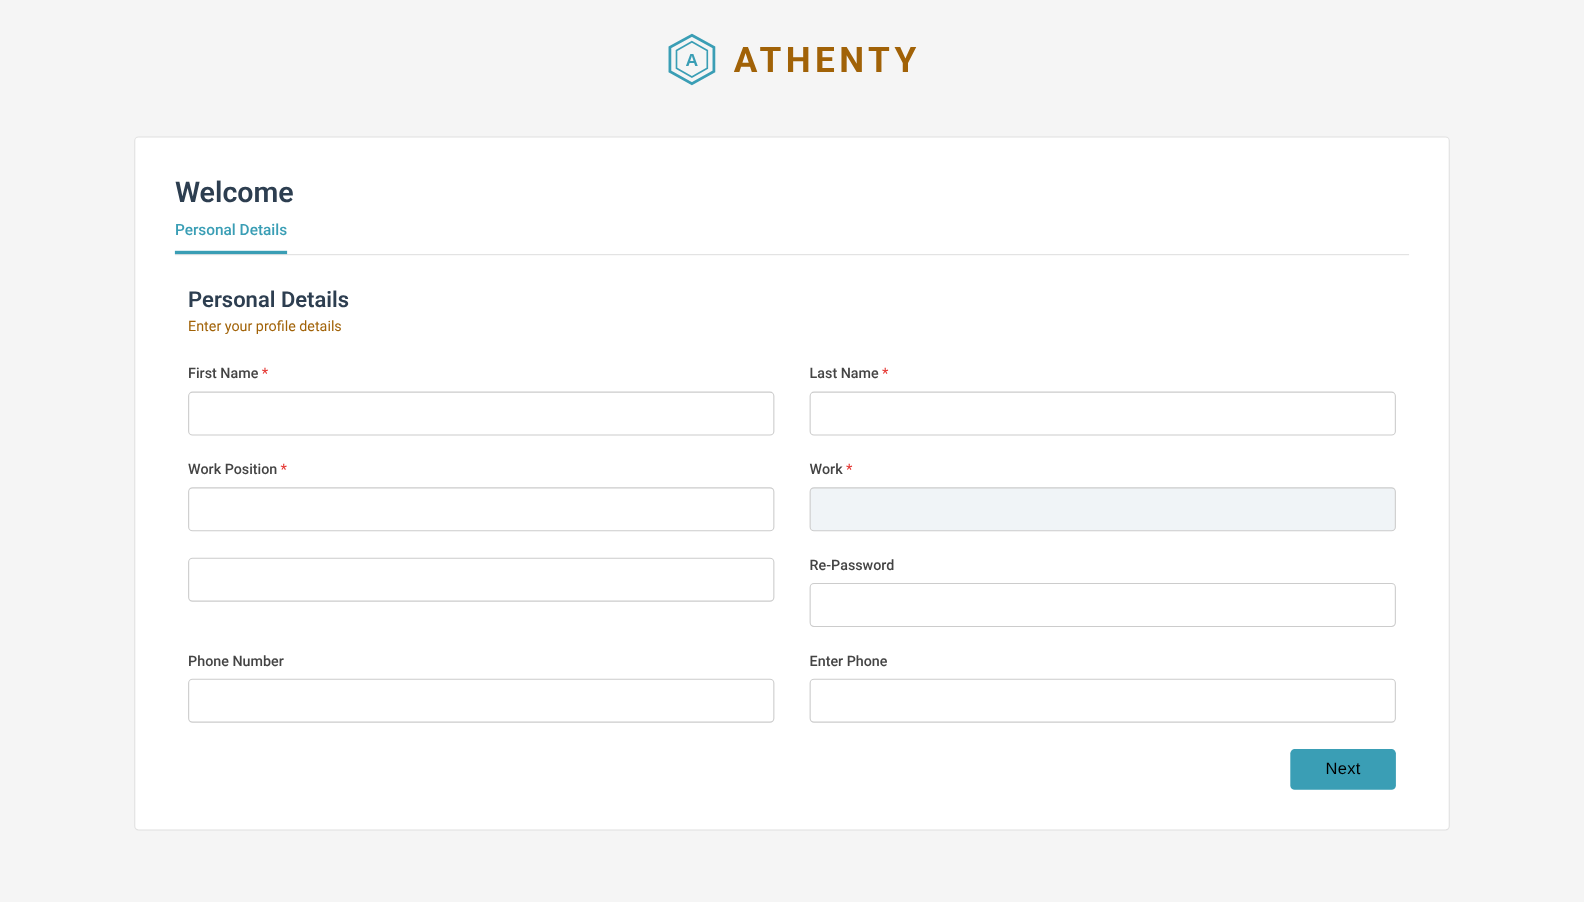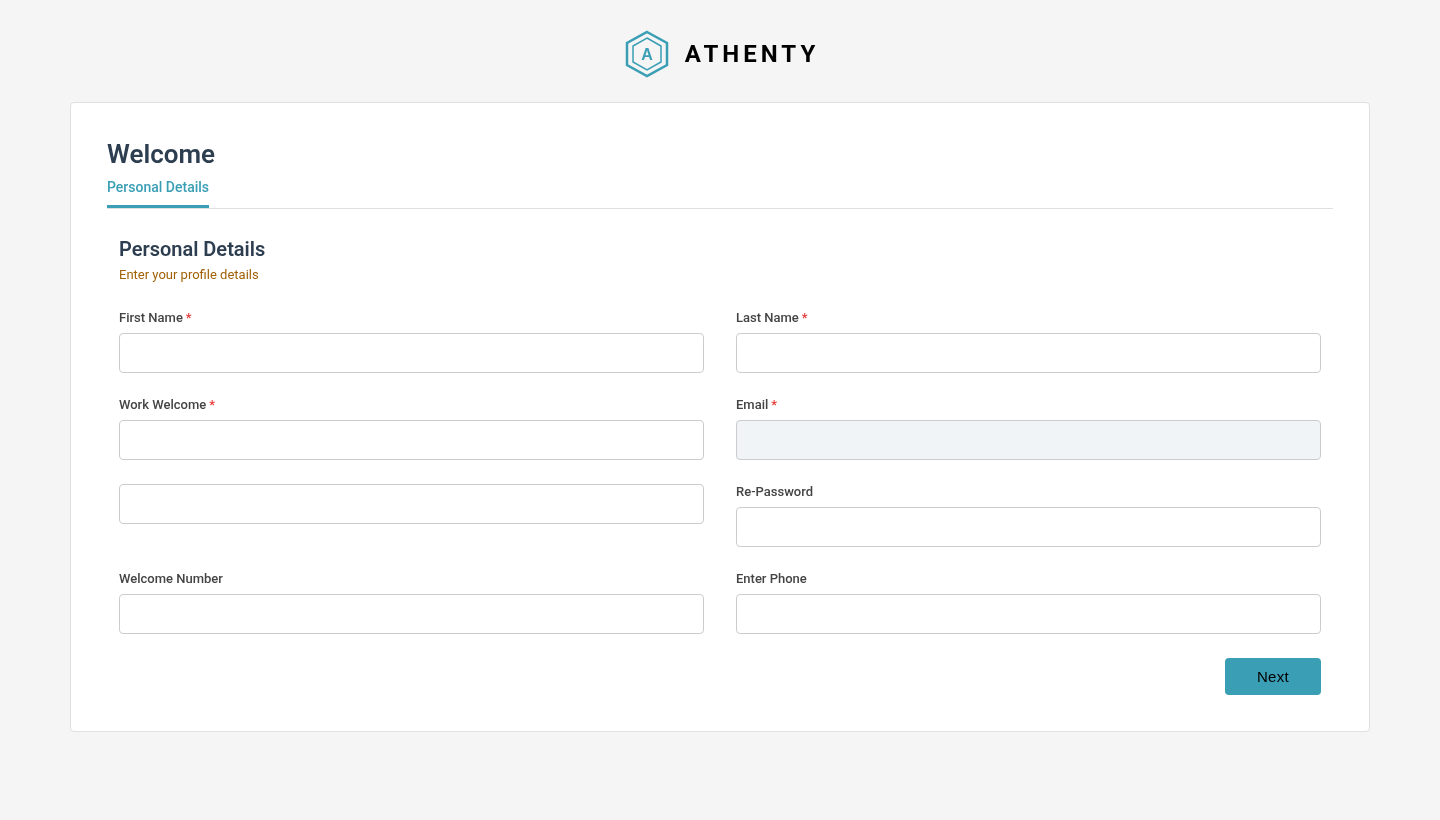--- a/index.html
+++ b/index.html
@@ -30,35 +30,35 @@
       align-items: center;
       gap: 12px;
     }
 
     .logo-icon {
       width: 52px;
       height: 52px;
     }
 
     .logo-text {
-      font-size: 24px;
+      font-size: 32px;
       font-weight: 700;
       letter-spacing: 4px;
-      color: #000000;
+      color: #a16207;
     }
 
     
     .main-card {
       background: #ffffff;
       border: 1px solid #e0e0e0;
       border-radius: 4px;
-      width: 1300px;
+      width: 1196px;
       max-width: 95%;
       padding: 36px 36px 36px 36px;
-      margin-top: 2px;
+      margin-top: 24px;
     }
 
     .welcome-title {
       font-size: 26px;
       font-weight: 600;
       color: #2d3e50;
       margin-bottom: 8px;
     }
 
     .welcome-subtitle {
@@ -198,45 +198,45 @@
         <label class="form-label">
           <span>Last Name</span><span class="required-star">*</span>
         </label>
         <input type="text" class="form-input" style="">
       </div>
     </div>
 
     <div class="form-row">
       <div class="form-group">
         <label class="form-label">
-          <span>Work Welcome</span><span class="required-star">*</span>
+          <span>Work Position</span><span class="required-star">*</span>
         </label>
         <input type="text" class="form-input" style="">
       </div>
       <div class="form-group">
         <label class="form-label">
-          <span>Email</span><span class="required-star">*</span>
+          <span>Work</span><span class="required-star">*</span>
         </label>
         <input type="email" class="form-input shaded" style="">
       </div>
     </div>
 
     <div class="form-row">
       <div class="form-group">
         <input type="password" class="form-input" style="">
       </div>
       <div class="form-group">
         <label class="form-label">Re-Password</label>
         <input type="password" class="form-input" style="">
       </div>
     </div>
 
     <div class="form-row">
       <div class="form-group">
-        <label class="form-label">Welcome Number</label>
+        <label class="form-label">Phone Number</label>
         <input type="tel" class="form-input" style="">
       </div>
       <div class="form-group">
         <label class="form-label">Enter Phone</label>
         <input type="tel" class="form-input" style="">
       </div>
     </div>
 
     <div class="form-actions">
       <button class="btn-next">Next</button>

